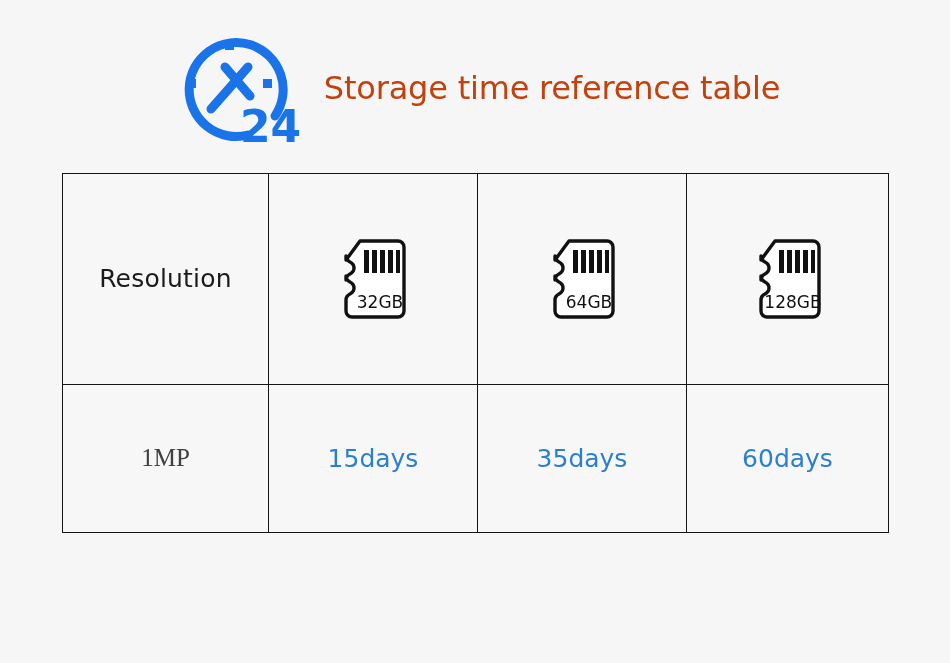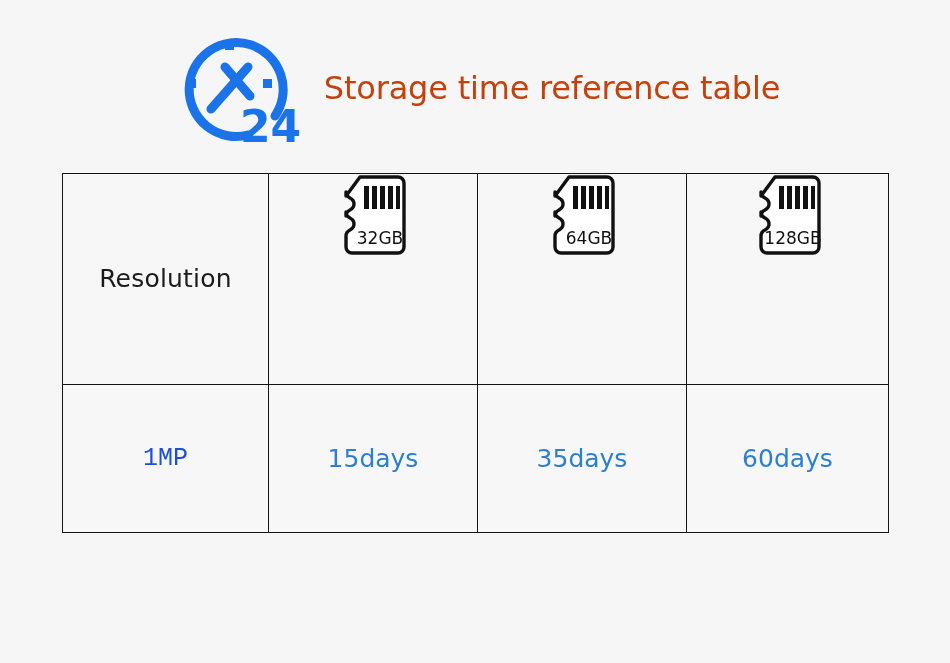--- a/index.html
+++ b/index.html
@@ -77,36 +77,37 @@
   tr.data-row { height: 81px; }
 
   .res-label {
     font-family: "DejaVu Sans", "Liberation Sans", sans-serif;
     font-size: 25px;
     font-weight: normal;
     color: #1b1b1b;
     letter-spacing: 0.2px;
   }
   .mp-label {
-    font-family: Liberation Mono, monospace;
+    font-family: Liberation Serif, serif;
     font-size: 25px;
     font-weight: normal;
-    color: #1d4ed8;
+    color: #404040;
   }
   .days-value {
     font-family: "DejaVu Sans", "Liberation Sans", sans-serif;
     font-size: 25px;
     font-weight: normal;
     color: #2a7fd4;
     margin-top: 44px;
   }
 
   
   .sd-cell-inner {
     display: flex;
+    align-items: center;
     justify-content: center;
     height: 100%;
   }
   .sd-icon {
     display: block;
   }
   .sd-cap-text {
     font-family: "DejaVu Sans", "Liberation Sans", sans-serif;
     font-size: 17px;
     font-weight: normal;

